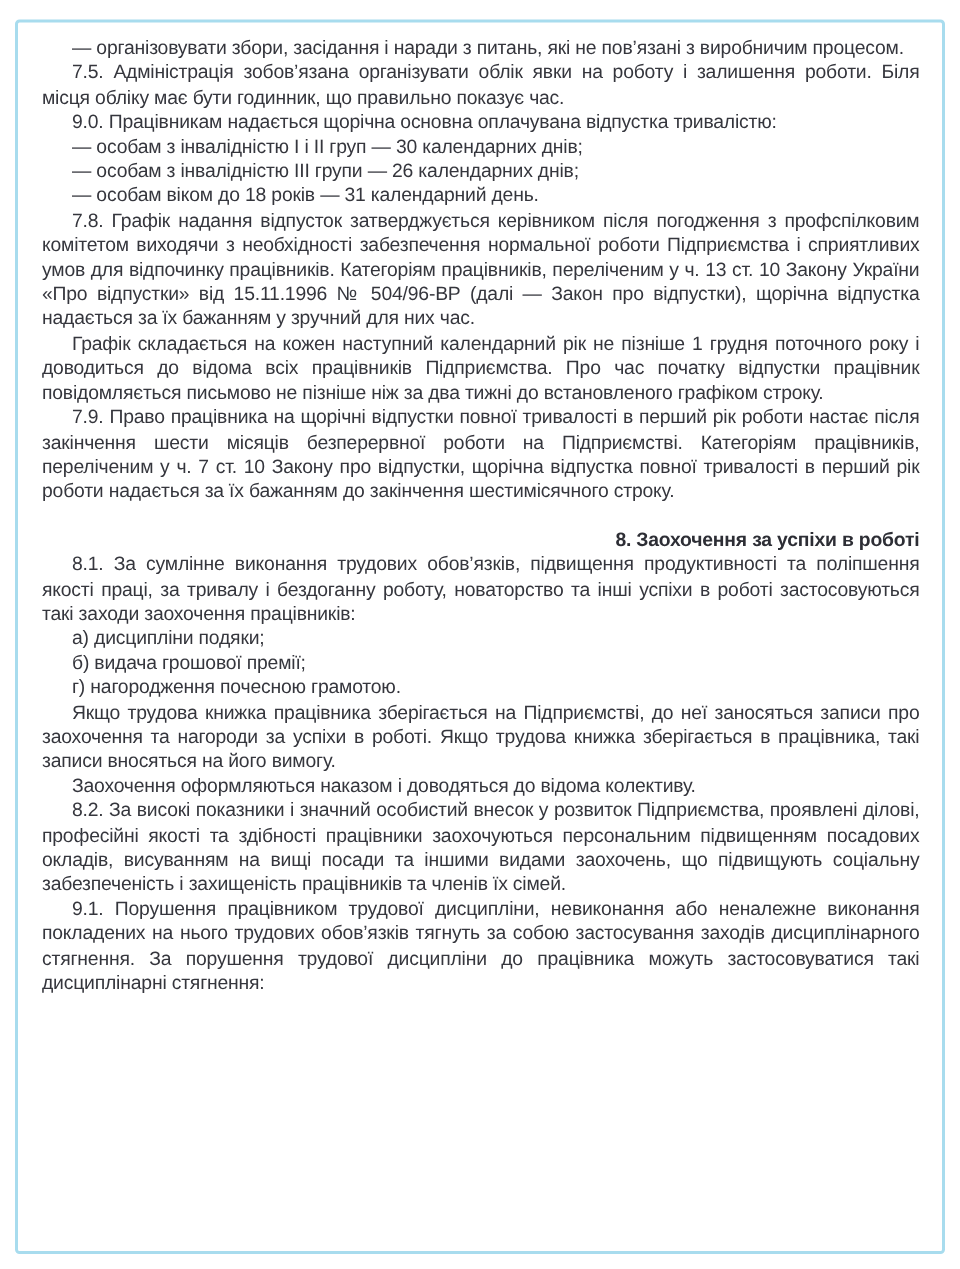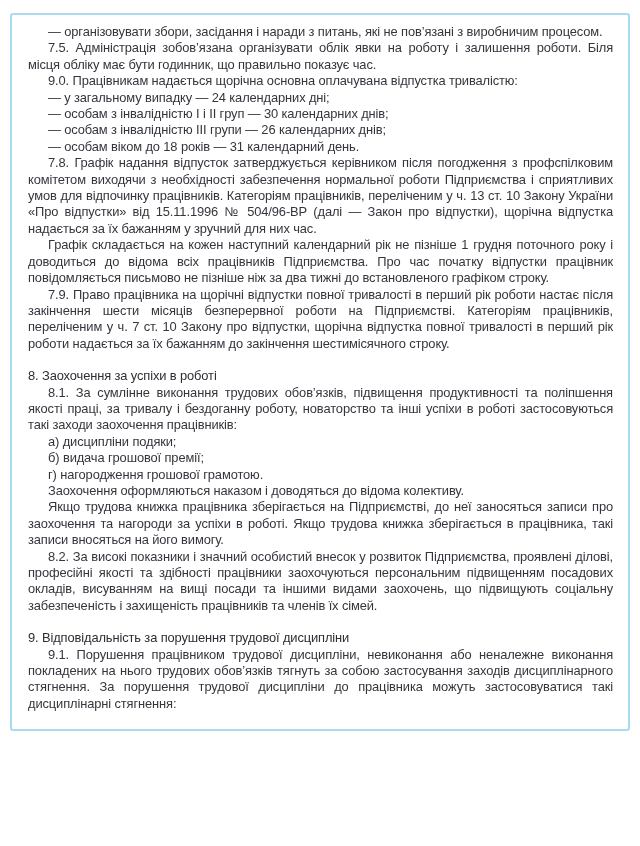--- a/index.html
+++ b/index.html
@@ -12,21 +12,21 @@
     height: 846px;
     position: relative;
     font-family: "Liberation Sans", sans-serif;
     color: #35363d;
   }
   .page-frame {
     position: absolute;
     left: 10px;
     top: 13px;
     width: 620px;
-    height: 718px;
+    height: 823px;
     box-sizing: border-box;
     border: 2px solid #a8dcee;
     border-radius: 3px;
     background: #ffffff;
     padding: 9px 15px 0 16px;
     overflow: hidden;
   }
   .body-text {
     margin: 0;
     font-size: 12.9px;
@@ -34,43 +34,41 @@
     letter-spacing: -0.12px;
     text-align: justify;
     text-indent: 20px;
     color: #35363d;
   }
   .section-heading {
     margin: 16px 0 0 0;
     font-size: 12.9px;
     line-height: 16.4px;
     letter-spacing: -0.12px;
-    text-align: left;
+    text-align: right;
     text-indent: 0;
-    font-weight: normal;
+    font-weight: bold;
     color: #2d2e35;
   }
 </style>
 </head>
 <body>
 
 <div class="page-frame">
   <p class="body-text">— організовувати збори, засідання і наради з питань, які не пов’язані з виробничим процесом.</p>
   <p class="body-text">7.5. Адміністрація зобов’язана організувати облік явки на роботу і залишення роботи. Біля місця обліку має бути годинник, що правильно показує час.</p>
   <p class="body-text">9.0. Працівникам надається щорічна основна оплачувана відпустка тривалістю:</p>
-  <p class="body-text">— у загальному випадку — 24 календарних дні;</p>
   <p class="body-text">— особам з інвалідністю І і ІІ груп — 30 календарних днів;</p>
   <p class="body-text">— особам з інвалідністю ІІІ групи — 26 календарних днів;</p>
   <p class="body-text">— особам віком до 18 років — 31 календарний день.</p>
   <p class="body-text">7.8. Графік надання відпусток затверджується керівником після погодження з профспілковим комітетом виходячи з необхідності забезпечення нормальної роботи Підприємства і сприятливих умов для відпочинку працівників. Категоріям працівників, переліченим у ч. 13 ст. 10 Закону України «Про відпустки» від 15.11.1996 № 504/96-ВР (далі — Закон про відпустки), щорічна відпустка надається за їх бажанням у зручний для них час.</p>
   <p class="body-text">Графік складається на кожен наступний календарний рік не пізніше 1 грудня поточного року і доводиться до відома всіх працівників Підприємства. Про час початку відпустки працівник повідомляється письмово не пізніше ніж за два тижні до встановленого графіком строку.</p>
   <p class="body-text">7.9. Право працівника на щорічні відпустки повної тривалості в перший рік роботи настає після закінчення шести місяців безперервної роботи на Підприємстві. Категоріям працівників, переліченим у ч. 7 ст. 10 Закону про відпустки, щорічна відпустка повної тривалості в перший рік роботи надається за їх бажанням до закінчення шестимісячного строку.</p>
   <h2 class="section-heading">8. Заохочення за успіхи в роботі</h2>
   <p class="body-text">8.1. За сумлінне виконання трудових обов’язків, підвищення продуктивності та поліпшення якості праці, за тривалу і бездоганну роботу, новаторство та інші успіхи в роботі застосовуються такі заходи заохочення працівників:</p>
   <p class="body-text">а) дисципліни подяки;</p>
   <p class="body-text">б) видача грошової премії;</p>
-  <p class="body-text">г) нагородження грошової грамотою.</p>
+  <p class="body-text">г) нагородження почесною грамотою.</p>
+  <p class="body-text">Якщо трудова книжка працівника зберігається на Підприємстві, до неї заносяться записи про заохочення та нагороди за успіхи в роботі. Якщо трудова книжка зберігається в працівника, такі записи вносяться на його вимогу.</p>
   <p class="body-text">Заохочення оформляються наказом і доводяться до відома колективу.</p>
-  <p class="body-text">Якщо трудова книжка працівника зберігається на Підприємстві, до неї заносяться записи про заохочення та нагороди за успіхи в роботі. Якщо трудова книжка зберігається в працівника, такі записи вносяться на його вимогу.</p>
   <p class="body-text">8.2. За високі показники і значний особистий внесок у розвиток Підприємства, проявлені ділові, професійні якості та здібності працівники заохочуються персональним підвищенням посадових окладів, висуванням на вищі посади та іншими видами заохочень, що підвищують соціальну забезпеченість і захищеність працівників та членів їх сімей.</p>
-  <h2 class="section-heading">9. Відповідальність за порушення трудової дисципліни</h2>
   <p class="body-text">9.1. Порушення працівником трудової дисципліни, невиконання або неналежне виконання покладених на нього трудових обов’язків тягнуть за собою застосування заходів дисциплінарного стягнення. За порушення трудової дисципліни до працівника можуть застосовуватися такі дисциплінарні стягнення:</p>
 </div>
 
 </body></html>

